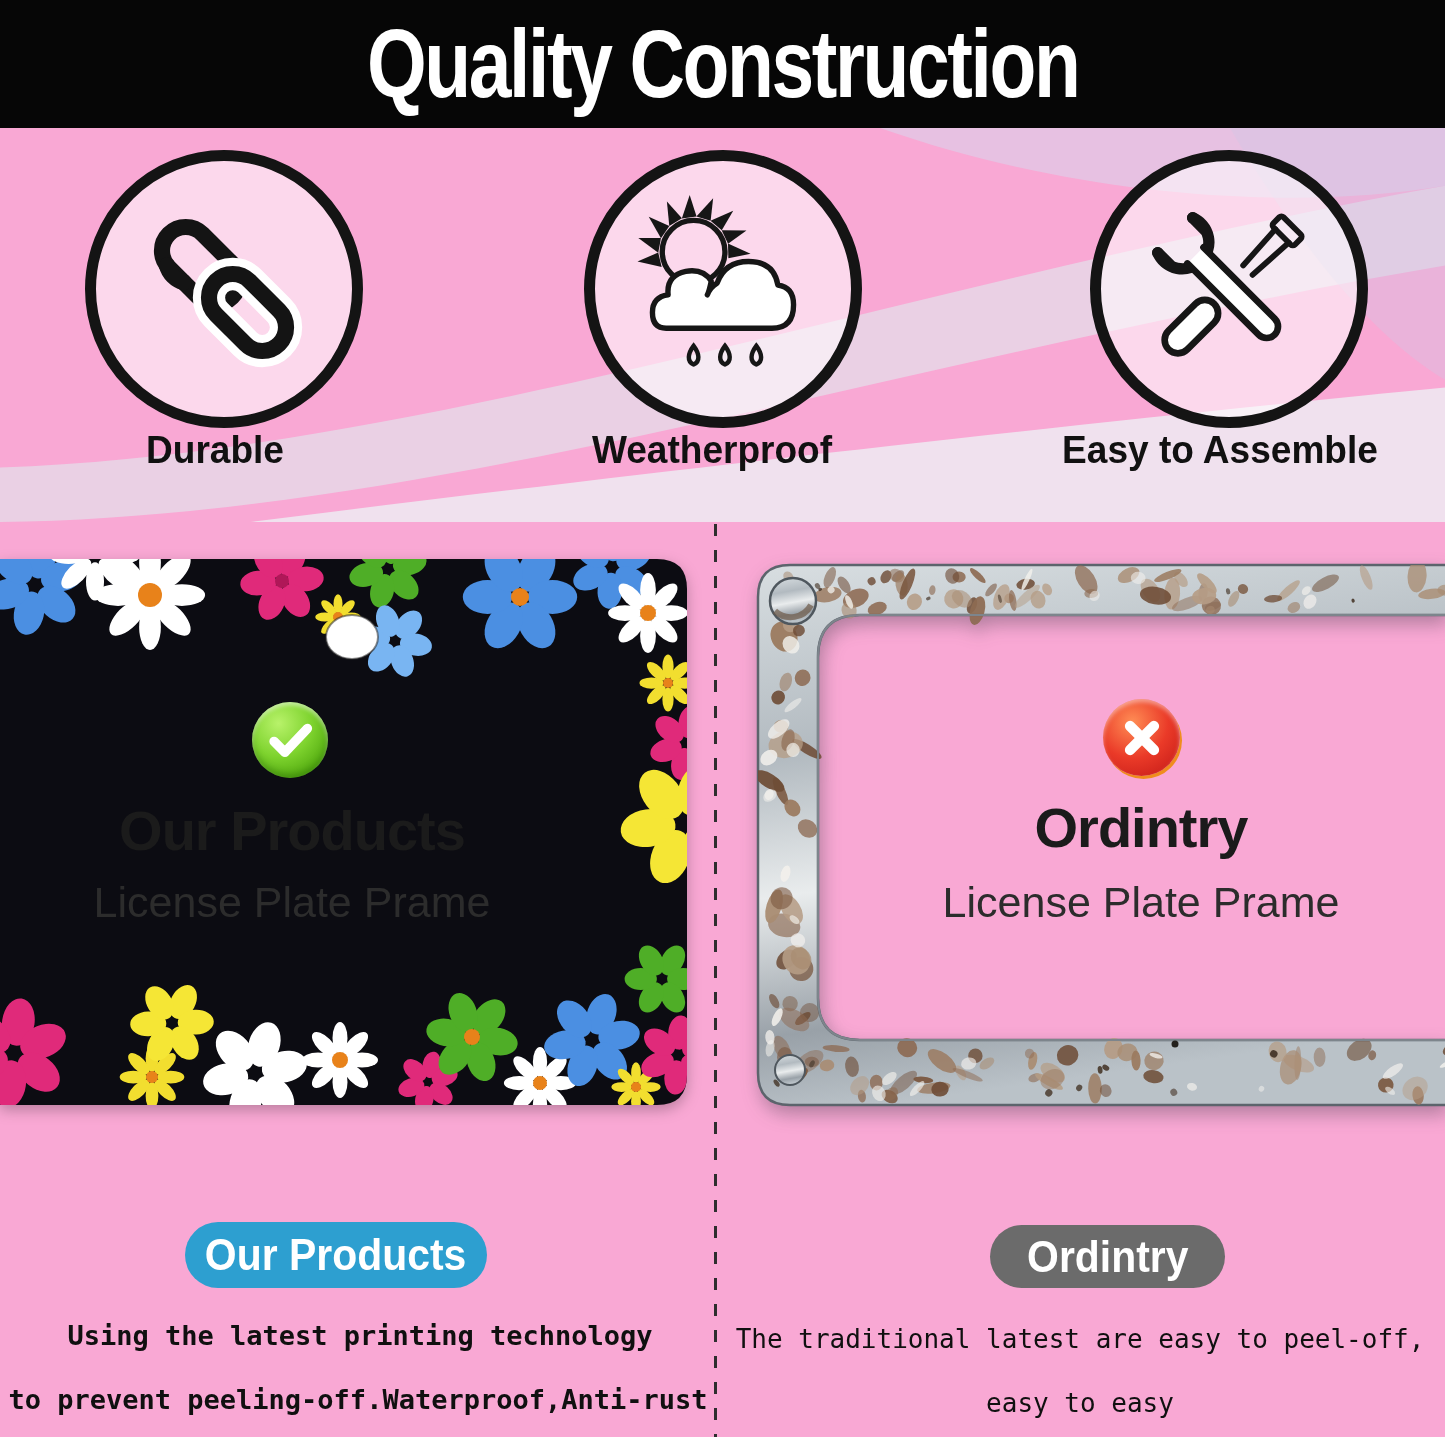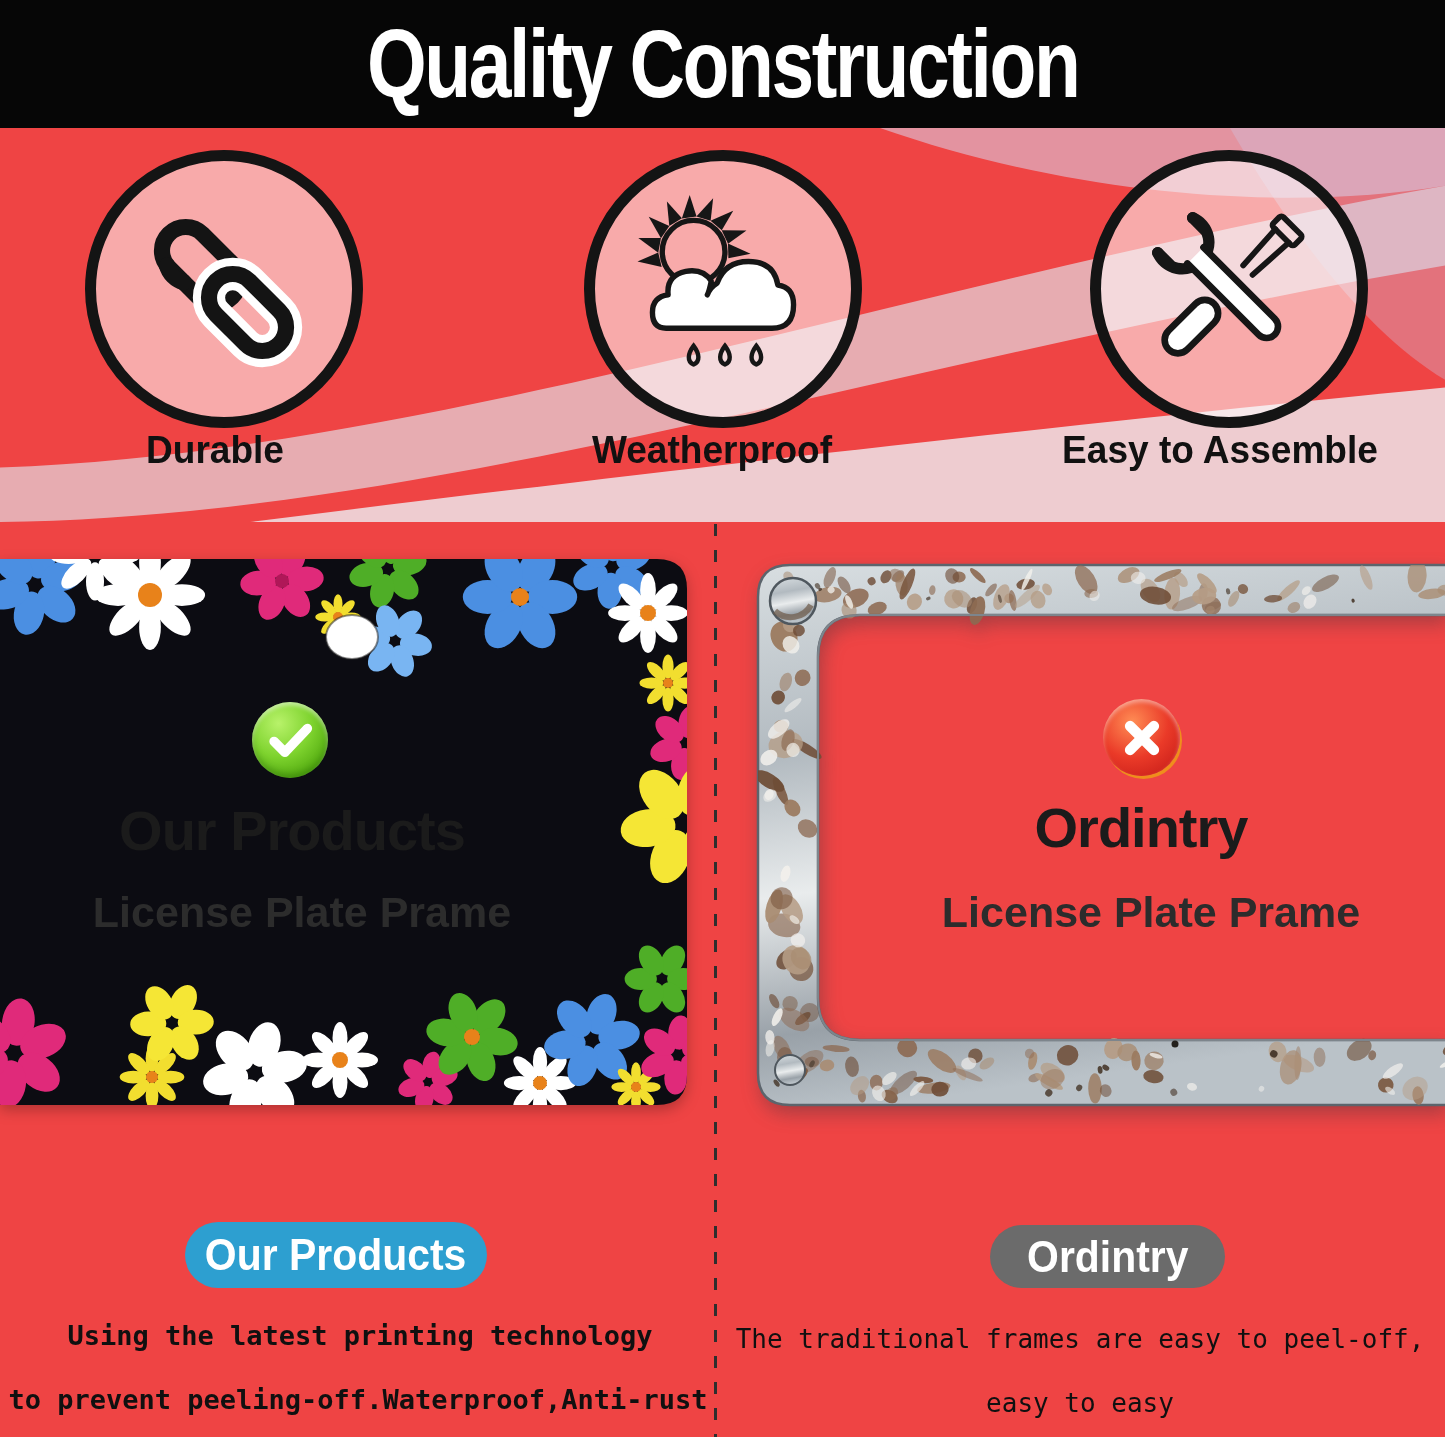--- a/index.html
+++ b/index.html
@@ -1,16 +1,16 @@
 <!DOCTYPE html>
 <html><head>
 <meta charset="utf-8">
 <style>
   html,body{margin:0;padding:0;background:#888;}
-  .canvas{position:relative;width:1445px;height:1437px;background:#ef4444;overflow:hidden;
+  .canvas{position:relative;width:1445px;height:1437px;background:#f9a8d4;overflow:hidden;
           font-family:"Liberation Sans",sans-serif;margin:0 auto;}
   
   .banner{position:absolute;left:0;top:0;width:1445px;height:128px;background:#060606;
           display:flex;align-items:center;justify-content:center;}
   .banner h1{margin:0;color:#ffffff;font-size:96px;font-weight:bold;letter-spacing:-3px;
              transform:scaleX(.80);white-space:nowrap;}
   
   .features{position:absolute;left:0;top:128px;width:1445px;height:394px;padding-left:16px;}
   .swoosh{position:absolute;left:0;top:0;}
   .feature-circle{position:absolute;width:256px;height:256px;border:11px solid #141414;
@@ -26,21 +26,21 @@
   .rust-frame{left:745px;top:553px;filter:drop-shadow(3px 8px 9px rgba(50,50,60,.35));}
   .verdict{position:absolute;border-radius:50%;display:flex;align-items:center;justify-content:center;}
   .verdict.check{left:252px;top:702px;width:76px;height:76px;
      background:radial-gradient(circle at 35% 28%,#b8f26a,#7ed32e 45%,#53ab10 78%,#3f8f08);
      box-shadow:inset 0 -4px 6px rgba(30,90,0,.35), inset 0 3px 4px rgba(255,255,255,.55);}
   .verdict.cross{left:1103px;top:699px;width:77px;height:77px;
      background:radial-gradient(circle at 38% 30%,#ff8d55,#ea3a28 50%,#cf231c 82%);
      box-shadow:2px 3px 0 0 #ef8d1d, inset 0 3px 4px rgba(255,255,255,.45);}
   .col-title{position:absolute;margin:0;font-size:56px;font-weight:bold;letter-spacing:-1px;
              color:#1b1b1b;text-align:center;white-space:nowrap;transform:translateX(-50%);}
-  .col-sub{position:absolute;margin:10px;font-size:43px;font-weight:700;color:#2c2c2c;
+  .col-sub{position:absolute;margin:0;font-size:43px;font-weight:400;color:#2c2c2c;
            text-align:center;white-space:nowrap;transform:translateX(-50%);}
   .badge{position:absolute;border-radius:40px;color:#fff;display:flex;align-items:center;
          justify-content:center;font-weight:bold;font-size:44px;white-space:nowrap;}
   .badge span{transform:scaleX(.93);}
   .badge.left{left:185px;top:1222px;width:302px;height:66px;}
   .badge.right{left:990px;top:1225px;width:235px;height:63px;}
   .desc{position:absolute;margin:0;font-family:"DejaVu Sans Mono",monospace;color:#101010;
         text-align:center;white-space:nowrap;transform:translateX(-50%);}
   .desc.l{font-weight:bold;font-size:27px;}
   .desc.r{font-weight:normal;font-size:26px;}
@@ -423,16 +423,16 @@
   <div class="verdict cross">
     <svg width="56" height="56" viewBox="-40 -40 80 80">
       <path d="M -17,-17 L 17,17 M 17,-17 L -17,17" fill="none" stroke="#ffffff" stroke-width="15" stroke-linecap="round"></path>
     </svg>
   </div>
   <h2 class="col-title" style="left:1141px;top:795px;">Ordintry</h2>
   <p class="col-sub" style="left:1141px;top:878px;">License Plate Prame</p>
   <div class="badge right" style="left:990px;top:1225px;width:235px;height:63px;border-radius:40px;position:absolute;color:#fff;display:flex;align-items:center;justify-content:center;font-weight:bold;font-size:44px;;background:#6b6b6b">
     <span>Ordintry</span>
   </div>
-  <p class="desc r" style="left:1080px;top:1324px;">The traditional frames are easy to peel-off,</p>
+  <p class="desc r" style="left:1080px;top:1324px;">The traditional latest are easy to peel-off,</p>
   <p class="desc r" style="left:1080px;top:1388px;">easy to easy</p>
 
 </div>
 
 </body></html>

